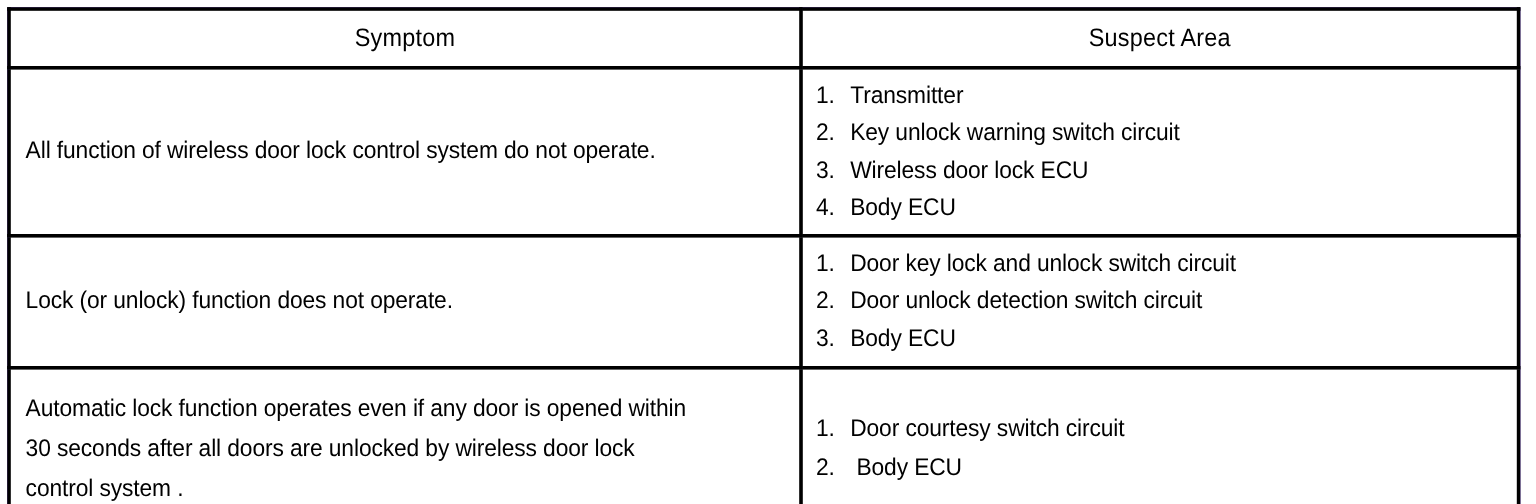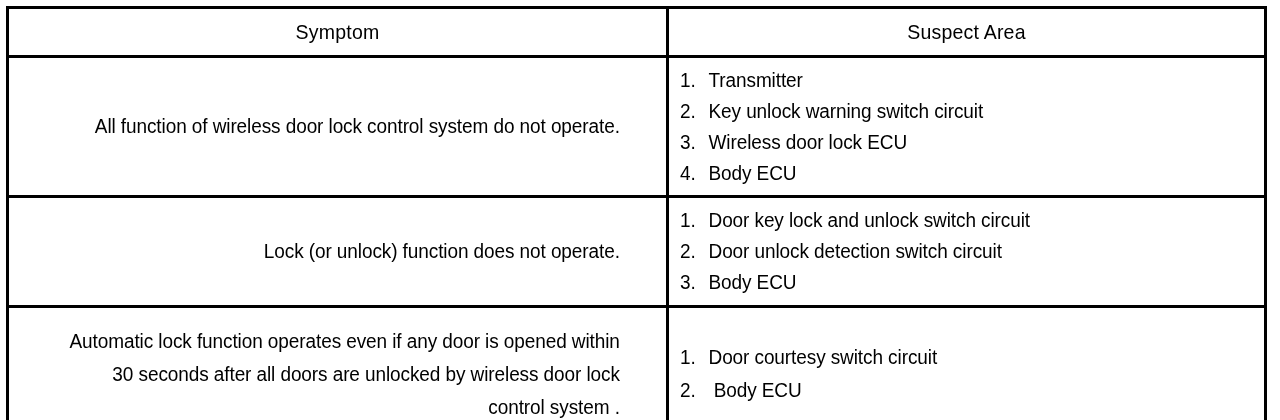--- a/index.html
+++ b/index.html
@@ -55,21 +55,20 @@
     font-size: 21px;
     font-weight: 400;
     letter-spacing: 0.2px;
     transform: scaleX(0.93);
     transform-origin: center center;
   }
 
   
   .symptom-cell {
     vertical-align: middle;
-    text-align: right;
   }
   .symptom-text {
     display: block;
     padding: 0 14px 0 13px;
     font-size: 20px;
     line-height: 33px;
     font-weight: 400;
     letter-spacing: -0.1px;
     transform: scaleX(0.95);
     transform-origin: left center;

